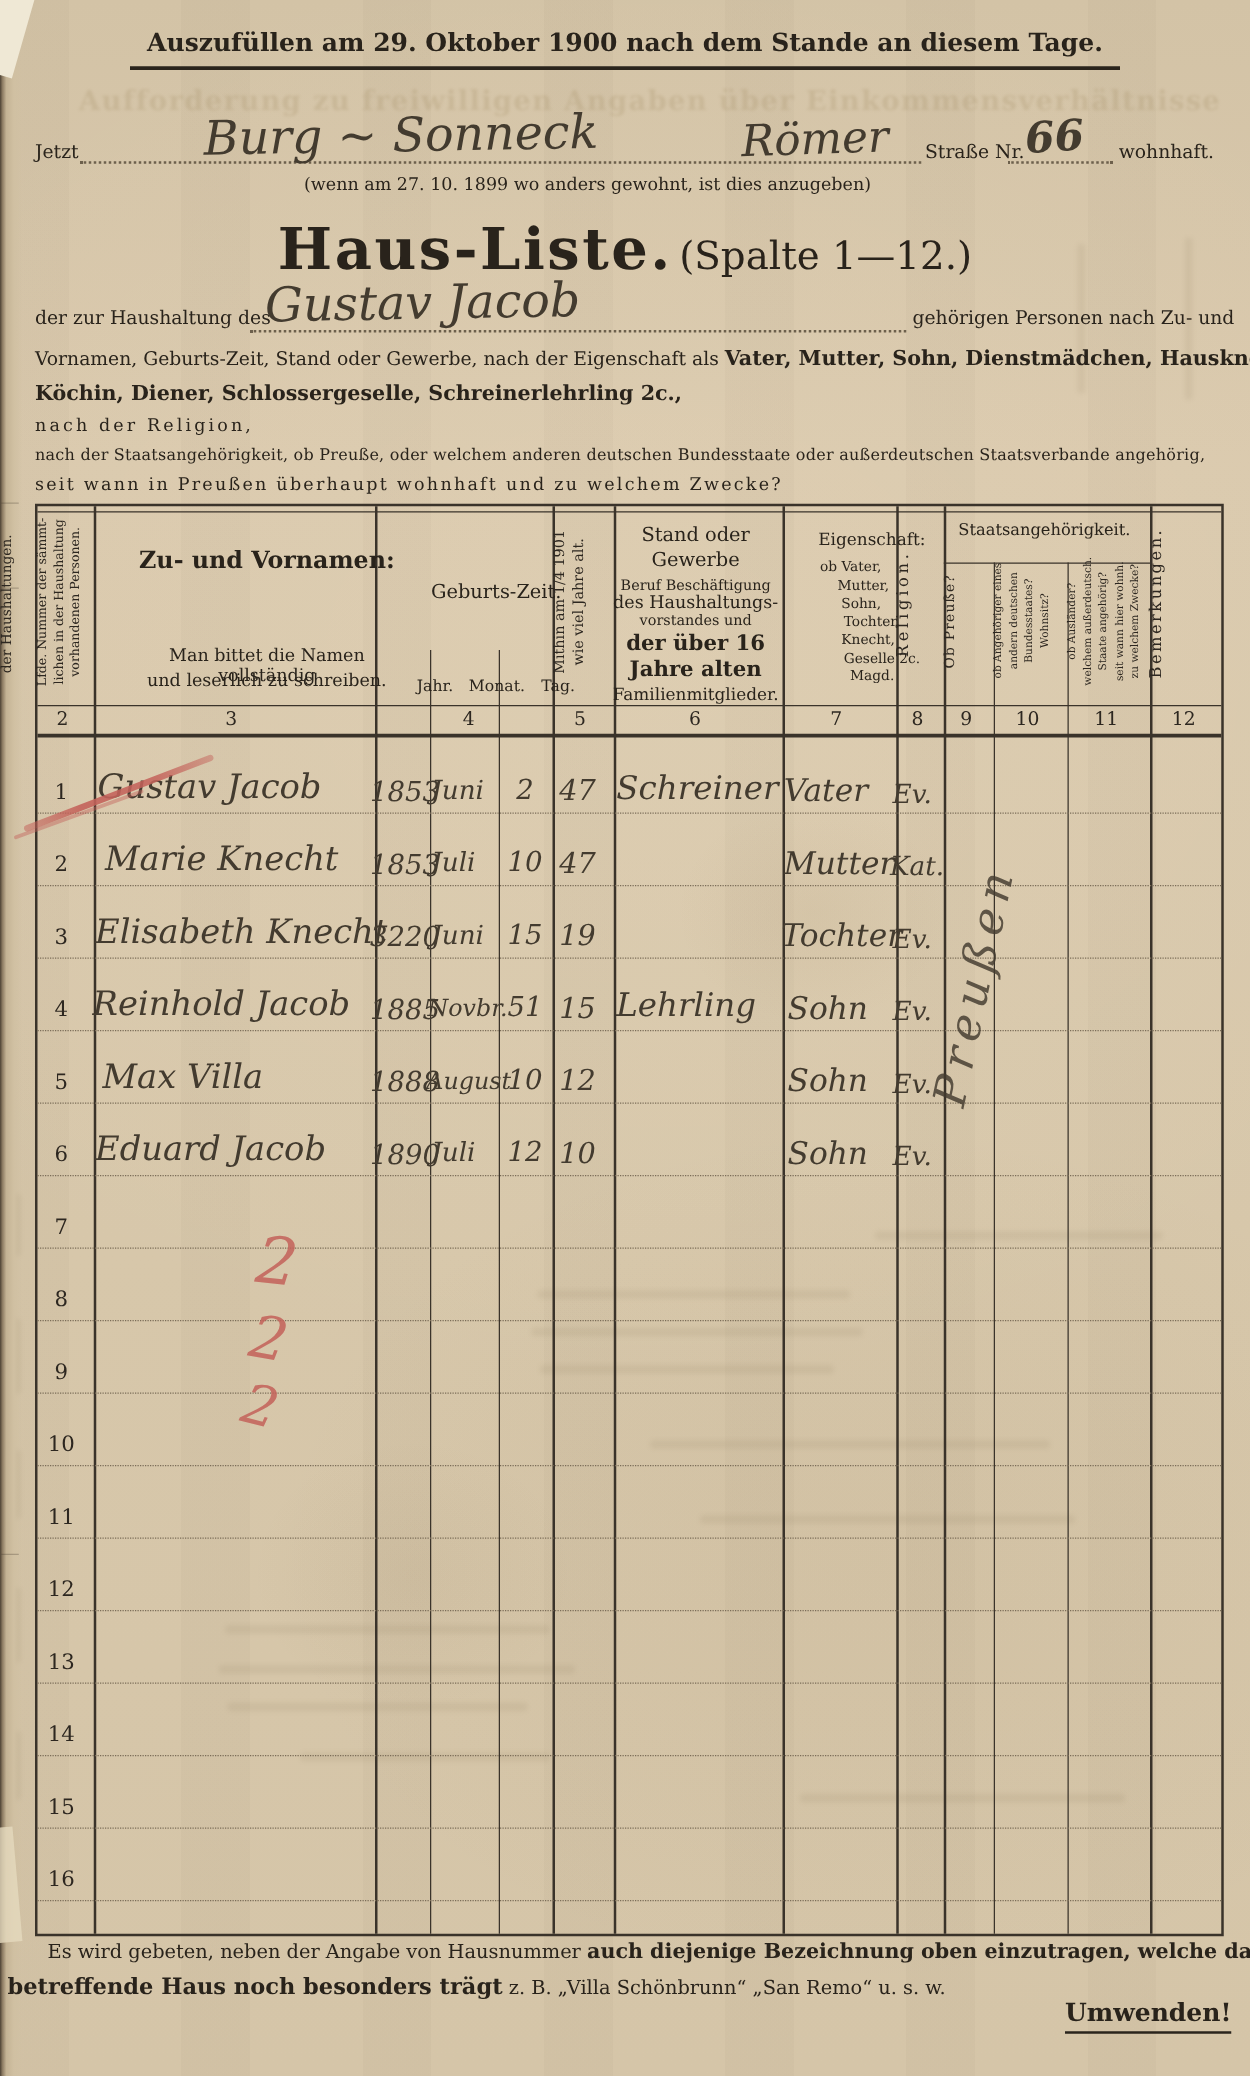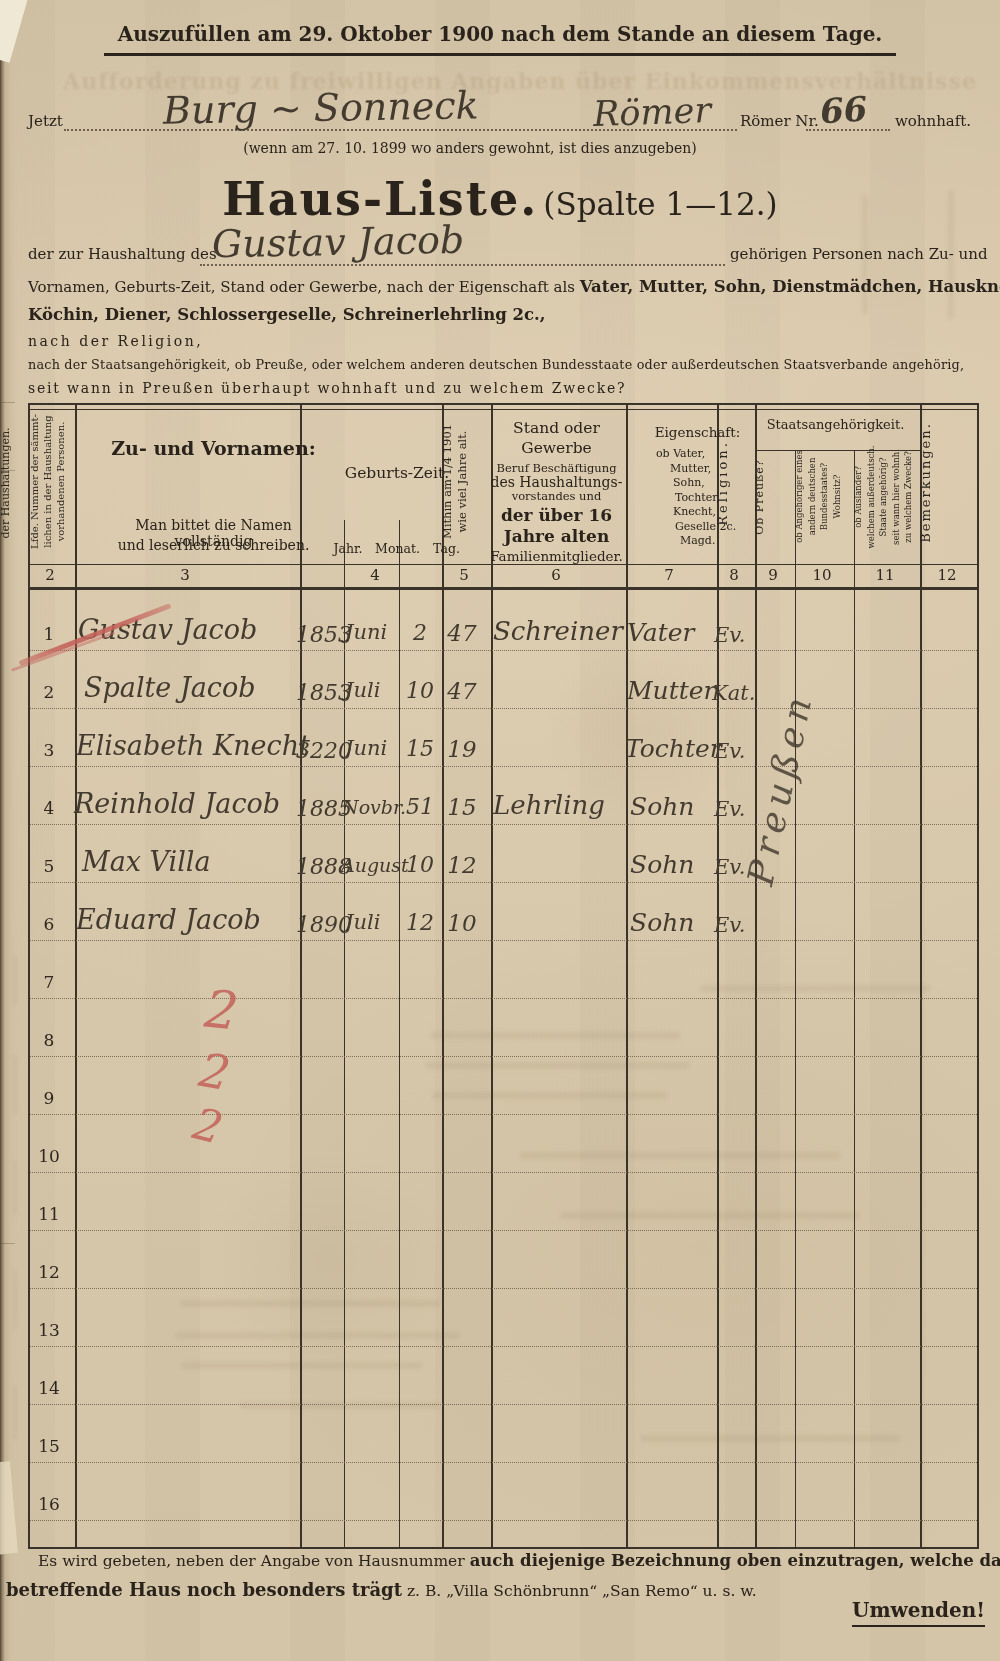--- a/index.html
+++ b/index.html
@@ -70,21 +70,21 @@
 
   <div class="abs print" style="left:0;right:0;top:22px;text-align:center;">
     <span class="bold" style="display:inline-block;font-size:20px;border-bottom:3.5px solid #2a241c;padding:0 14px 7px 14px;">Auszufüllen am 29. Oktober 1900 nach dem Stande an diesem Tage.</span>
   </div>
 
   <span class="abs print" style="left:28px;top:112px;font-size:15px;">Jetzt</span>
   <div class="leader" style="left:64px;top:129px;width:673px;"></div>
   <div class="leader" style="left:806px;top:129px;width:84px;"></div>
   <span class="abs script" style="left:163px;top:86px;font-size:38px;transform:rotate(-1deg);">Burg ~ Sonneck</span>
   <span class="abs script" style="left:593px;top:92px;font-size:35px;transform:rotate(-2deg);">Römer</span>
-  <span class="abs print" style="left:740px;top:112px;font-size:15px;">Römer Nr.</span>
+  <span class="abs print" style="left:740px;top:112px;font-size:15px;">Straße Nr.</span>
   <span class="abs script" style="left:820px;top:90px;font-size:34px;font-weight:bold;transform:rotate(-4deg);">66</span>
   <span class="abs print" style="left:895px;top:112px;font-size:15px;">wohnhaft.</span>
   <div class="abs print ctr" style="left:0;right:60px;top:140px;font-size:14px;">(wenn am 27. 10. 1899 wo anders gewohnt, ist dies anzugeben)</div>
 
   <div class="abs print ctr" style="left:0;right:0;top:172px;">
     <span class="bold" style="font-size:46px;letter-spacing:2px;">Haus-Liste.</span>
     <span style="font-size:31px;">(Spalte 1—12.)</span>
   </div>
 
   <span class="abs print" style="left:28px;top:245px;font-size:15px;">der zur Haushaltung des</span>
@@ -232,21 +232,21 @@
     <span class="abs script" style="left:78px;top:614px;font-size:27px;">Gustav Jacob</span>
     <span class="abs script" style="left:296px;top:622px;font-size:22px;">1853</span>
     <span class="abs script" style="left:345px;top:620px;font-size:21px;">Juni</span>
     <span class="abs script" style="left:402px;top:620px;width:36px;text-align:center;font-size:22px;">2</span>
     <span class="abs script" style="left:442px;top:620px;width:40px;text-align:center;font-size:23px;">47</span>
     <span class="abs script" style="left:493px;top:616px;font-size:26px;">Schreiner</span>
     <span class="abs script" style="left:627px;top:618px;font-size:25px;">Vater</span>
     <span class="abs script" style="left:714px;top:623px;font-size:21px;">Ev.</span>
   </div>
   <div>
-    <span class="abs script" style="left:84px;top:672px;font-size:27px;">Spalte Jacob</span>
+    <span class="abs script" style="left:84px;top:672px;font-size:27px;">Marie Knecht</span>
     <span class="abs script" style="left:296px;top:680px;font-size:22px;">1853</span>
     <span class="abs script" style="left:345px;top:678px;font-size:21px;">Juli</span>
     <span class="abs script" style="left:402px;top:678px;width:36px;text-align:center;font-size:22px;">10</span>
     <span class="abs script" style="left:442px;top:678px;width:40px;text-align:center;font-size:23px;">47</span>
     <span class="abs script" style="left:627px;top:676px;font-size:25px;">Mutter</span>
     <span class="abs script" style="left:712px;top:681px;font-size:21px;">Kat.</span>
   </div>
   <div>
     <span class="abs script" style="left:76px;top:730px;font-size:27px;">Elisabeth Knecht</span>
     <span class="abs script" style="left:296px;top:738px;font-size:22px;">3220</span>

